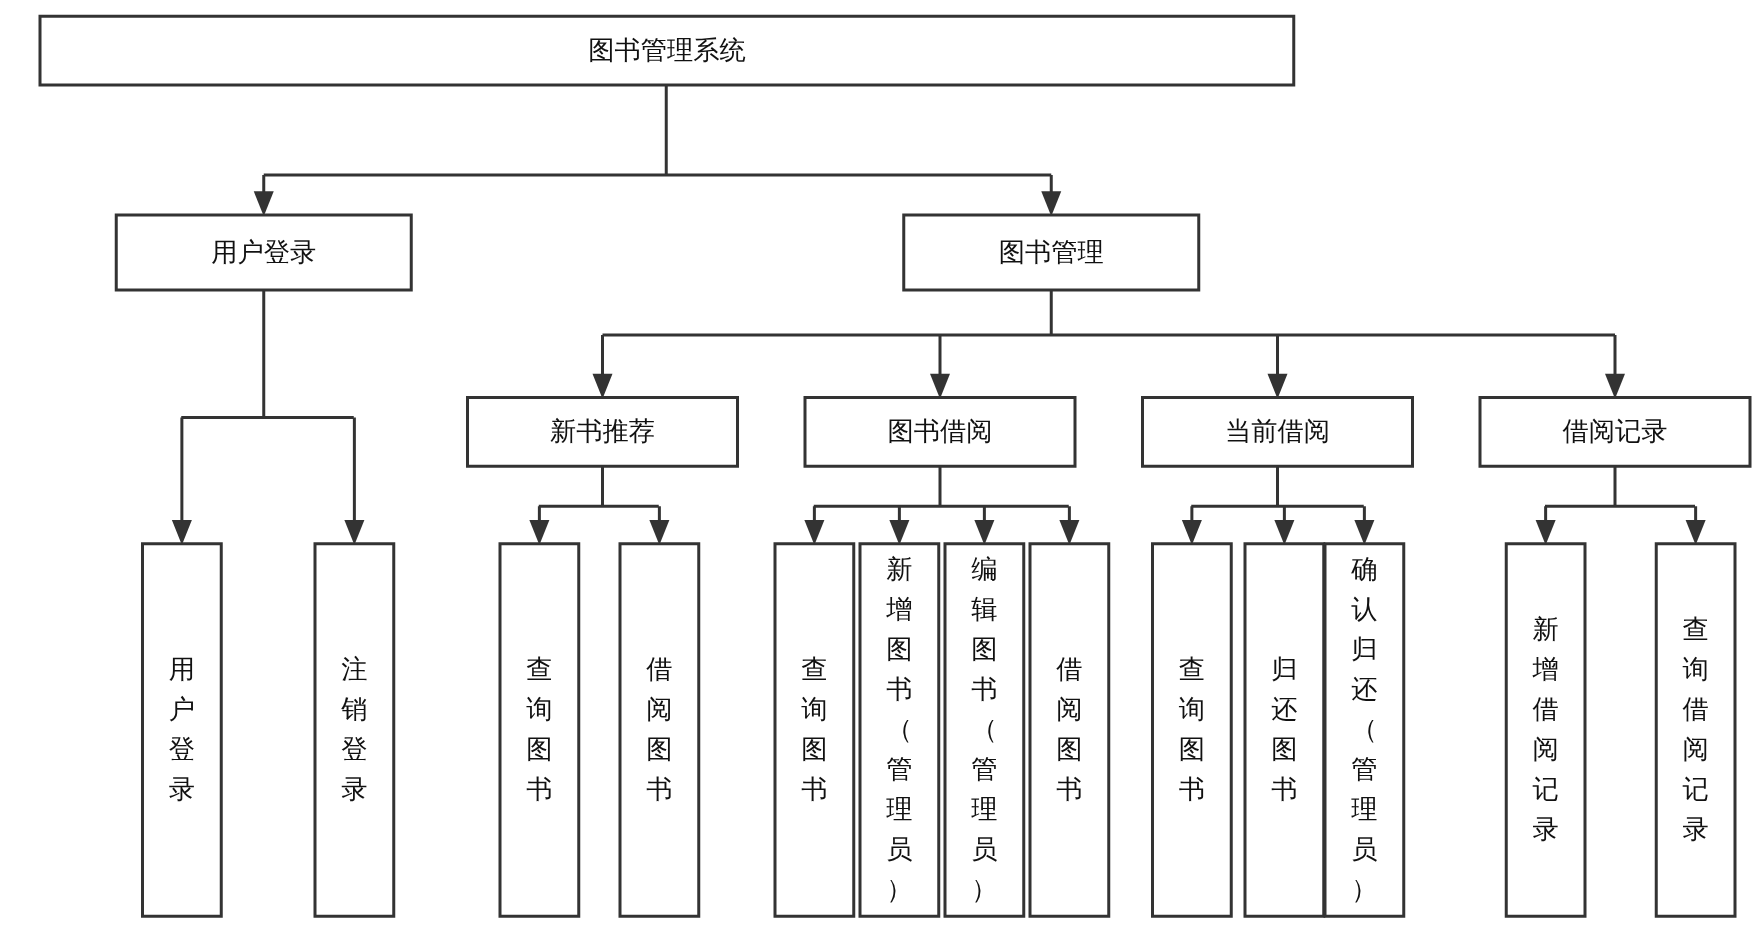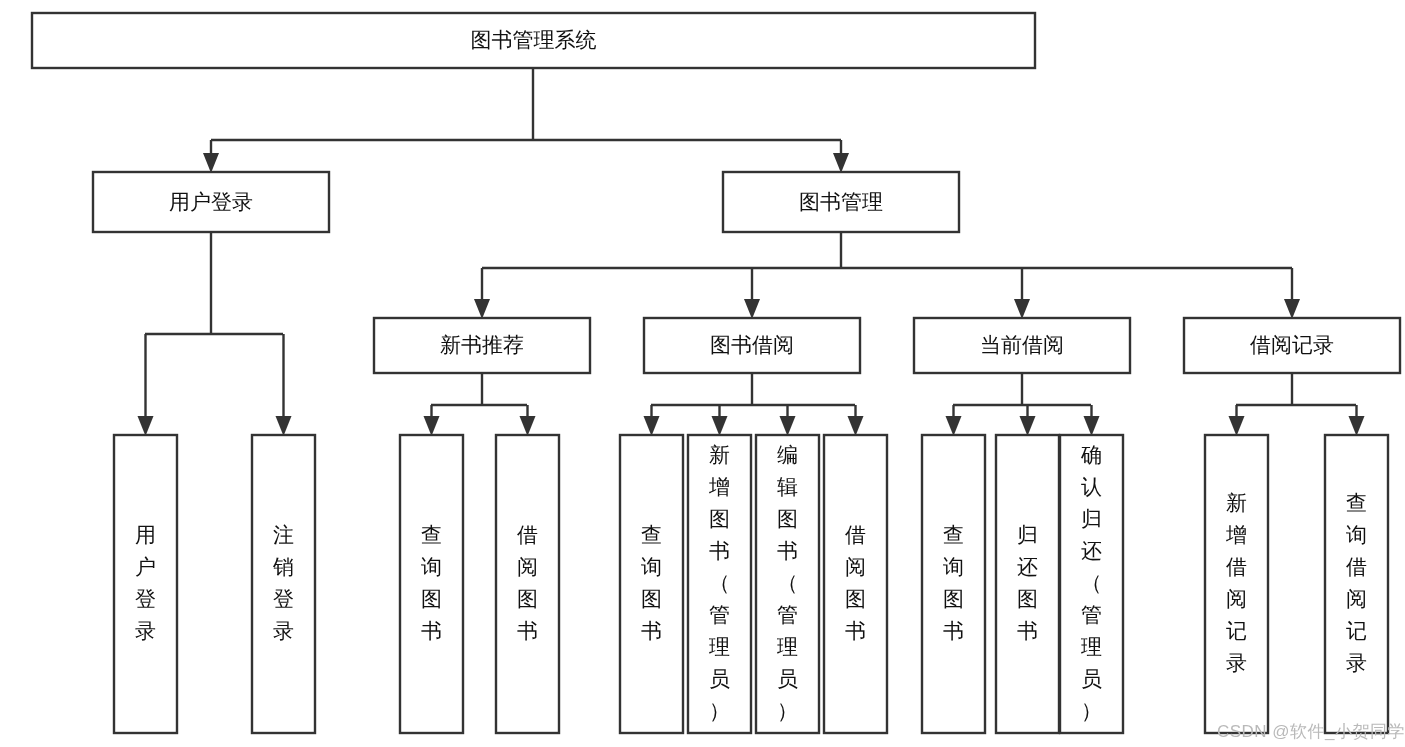--- a/index.html
+++ b/index.html
@@ -260,14 +260,13 @@
         <g>
           <rect class="node-box" x="1193" y="435" width="63" height="298"></rect>
           <text class="node-label-v" x="1224.5" y="0"><tspan x="1224.5" y="504">新</tspan><tspan x="1224.5" y="536">增</tspan><tspan x="1224.5" y="568">借</tspan><tspan x="1224.5" y="600">阅</tspan><tspan x="1224.5" y="632">记</tspan><tspan x="1224.5" y="664">录</tspan></text>
         </g>
         <g>
           <rect class="node-box" x="1313" y="435" width="63" height="298"></rect>
           <text class="node-label-v" x="1344.5" y="0"><tspan x="1344.5" y="504">查</tspan><tspan x="1344.5" y="536">询</tspan><tspan x="1344.5" y="568">借</tspan><tspan x="1344.5" y="600">阅</tspan><tspan x="1344.5" y="632">记</tspan><tspan x="1344.5" y="664">录</tspan></text>
         </g>
       </g>
   </svg>
-  <div class="watermark-text">CSDN @软件_小贺同学</div>
 </div>
 
 </body></html>

